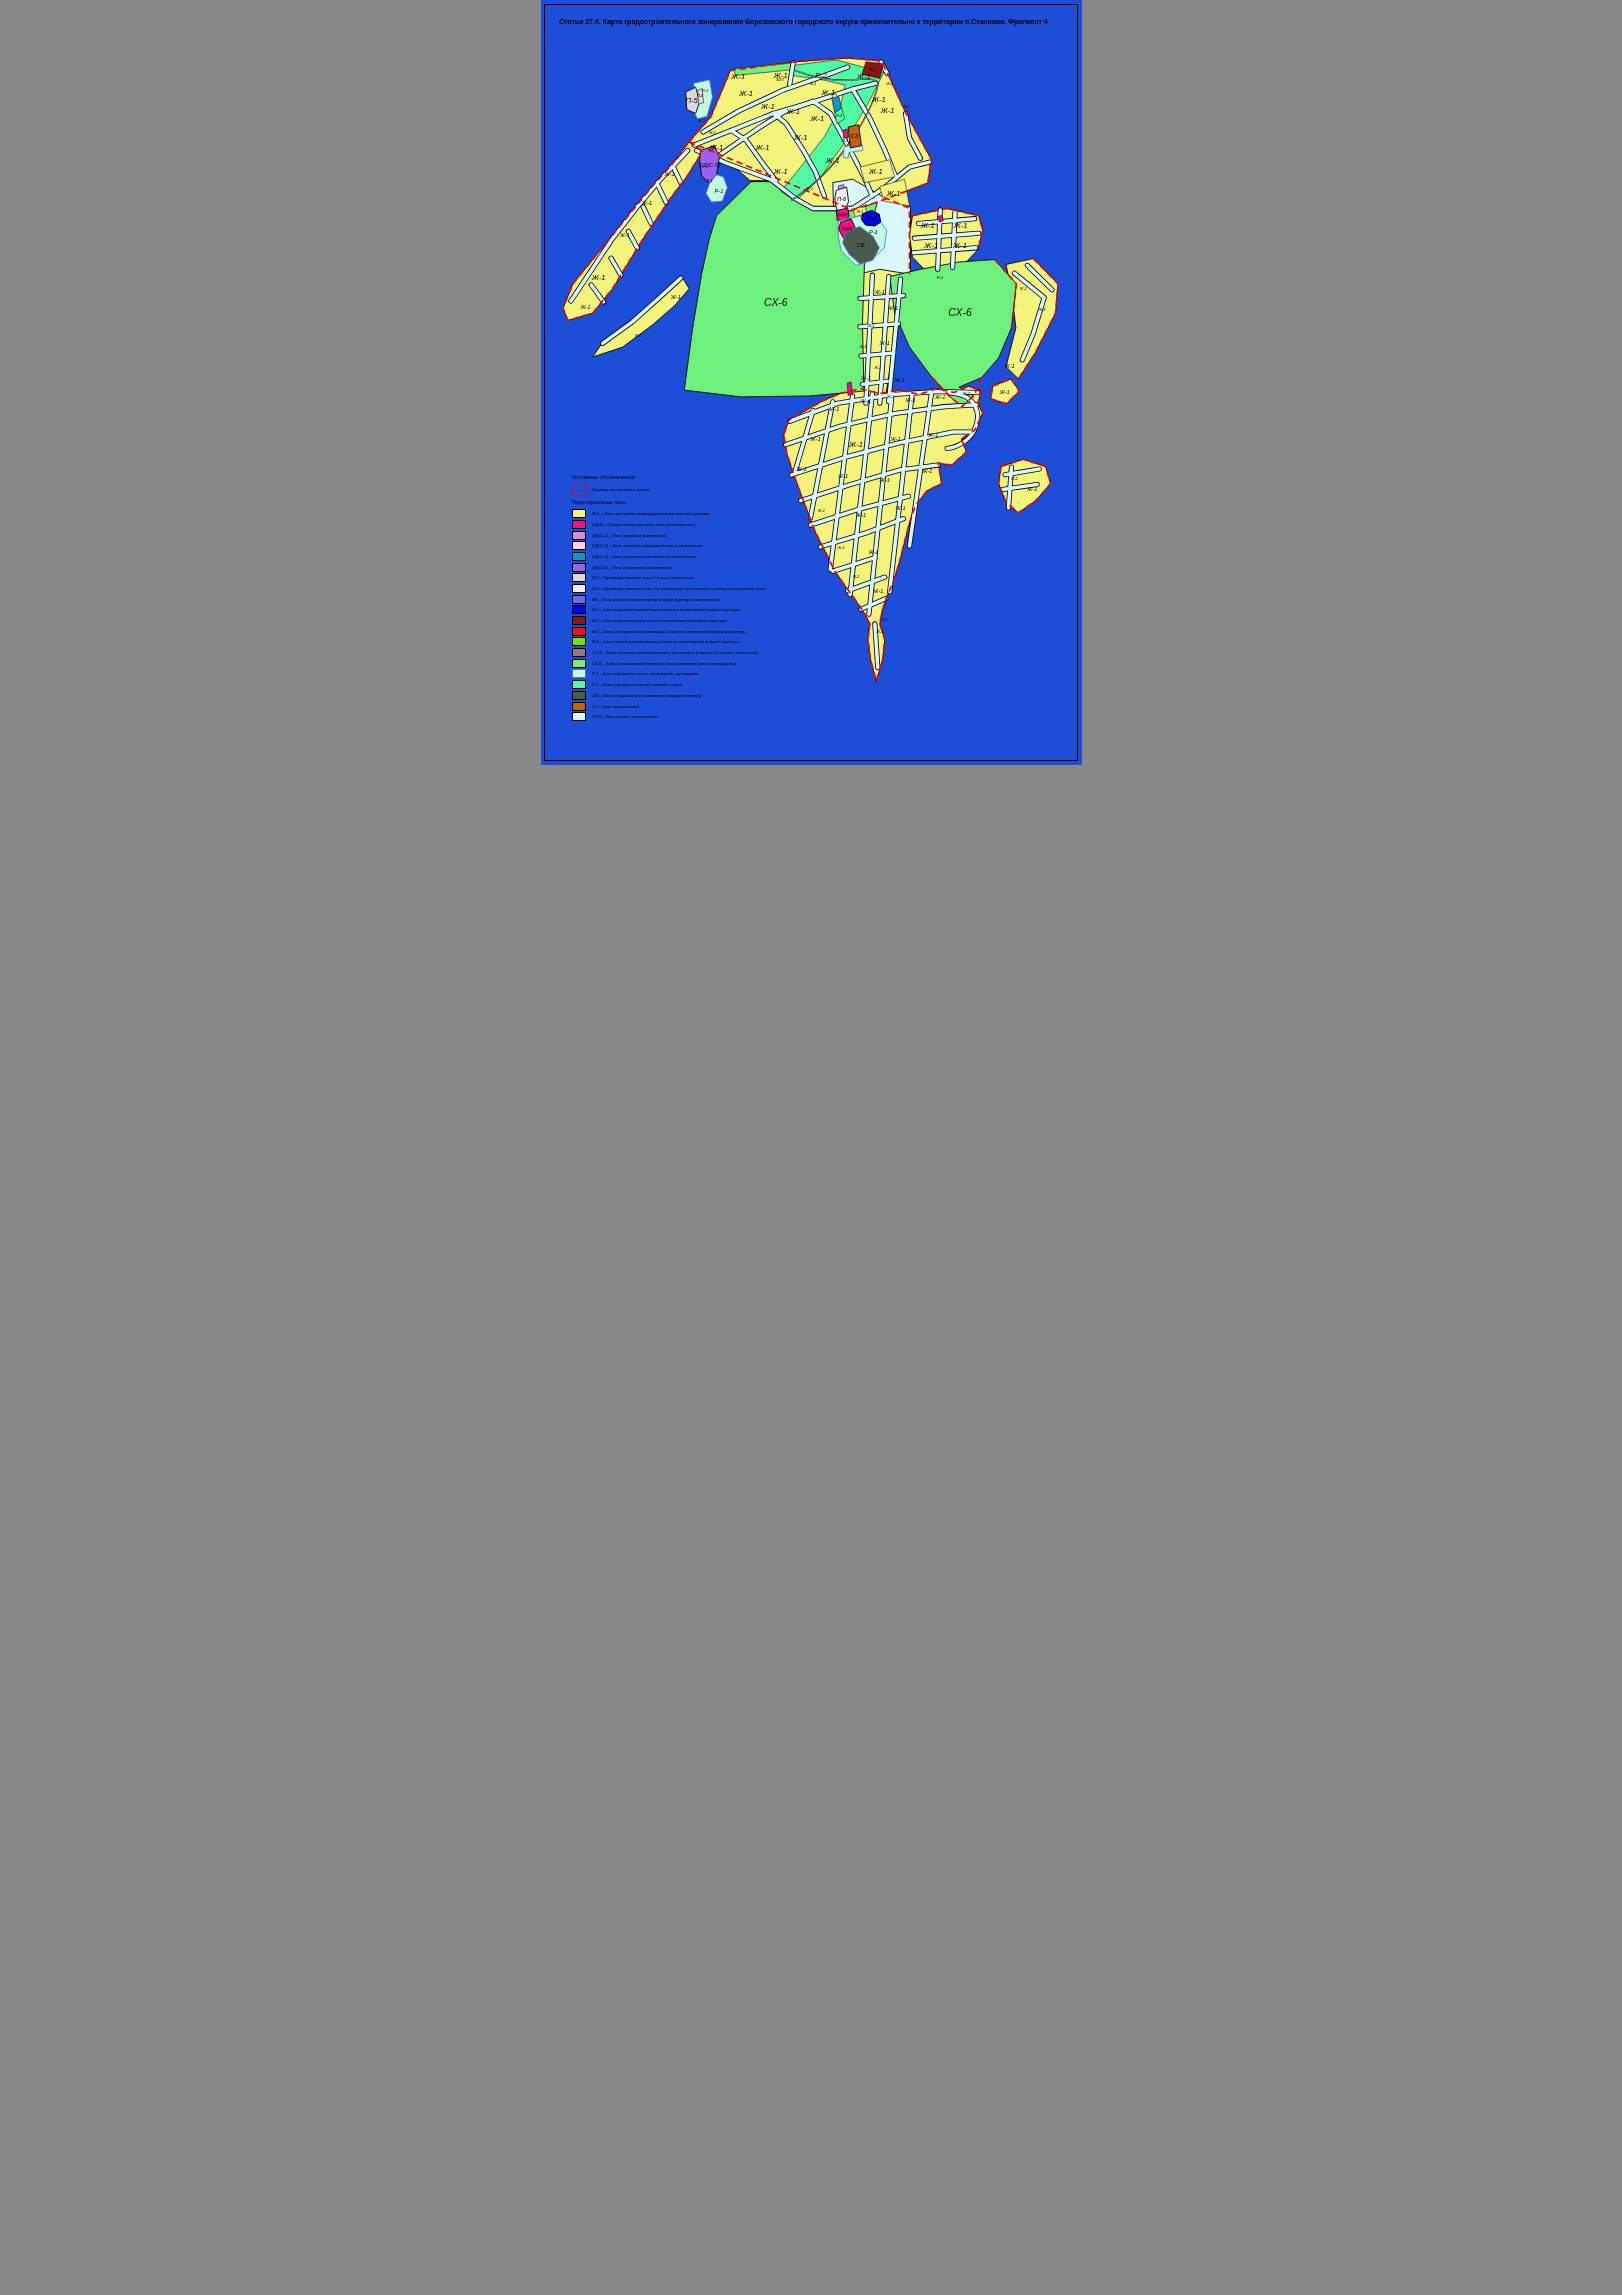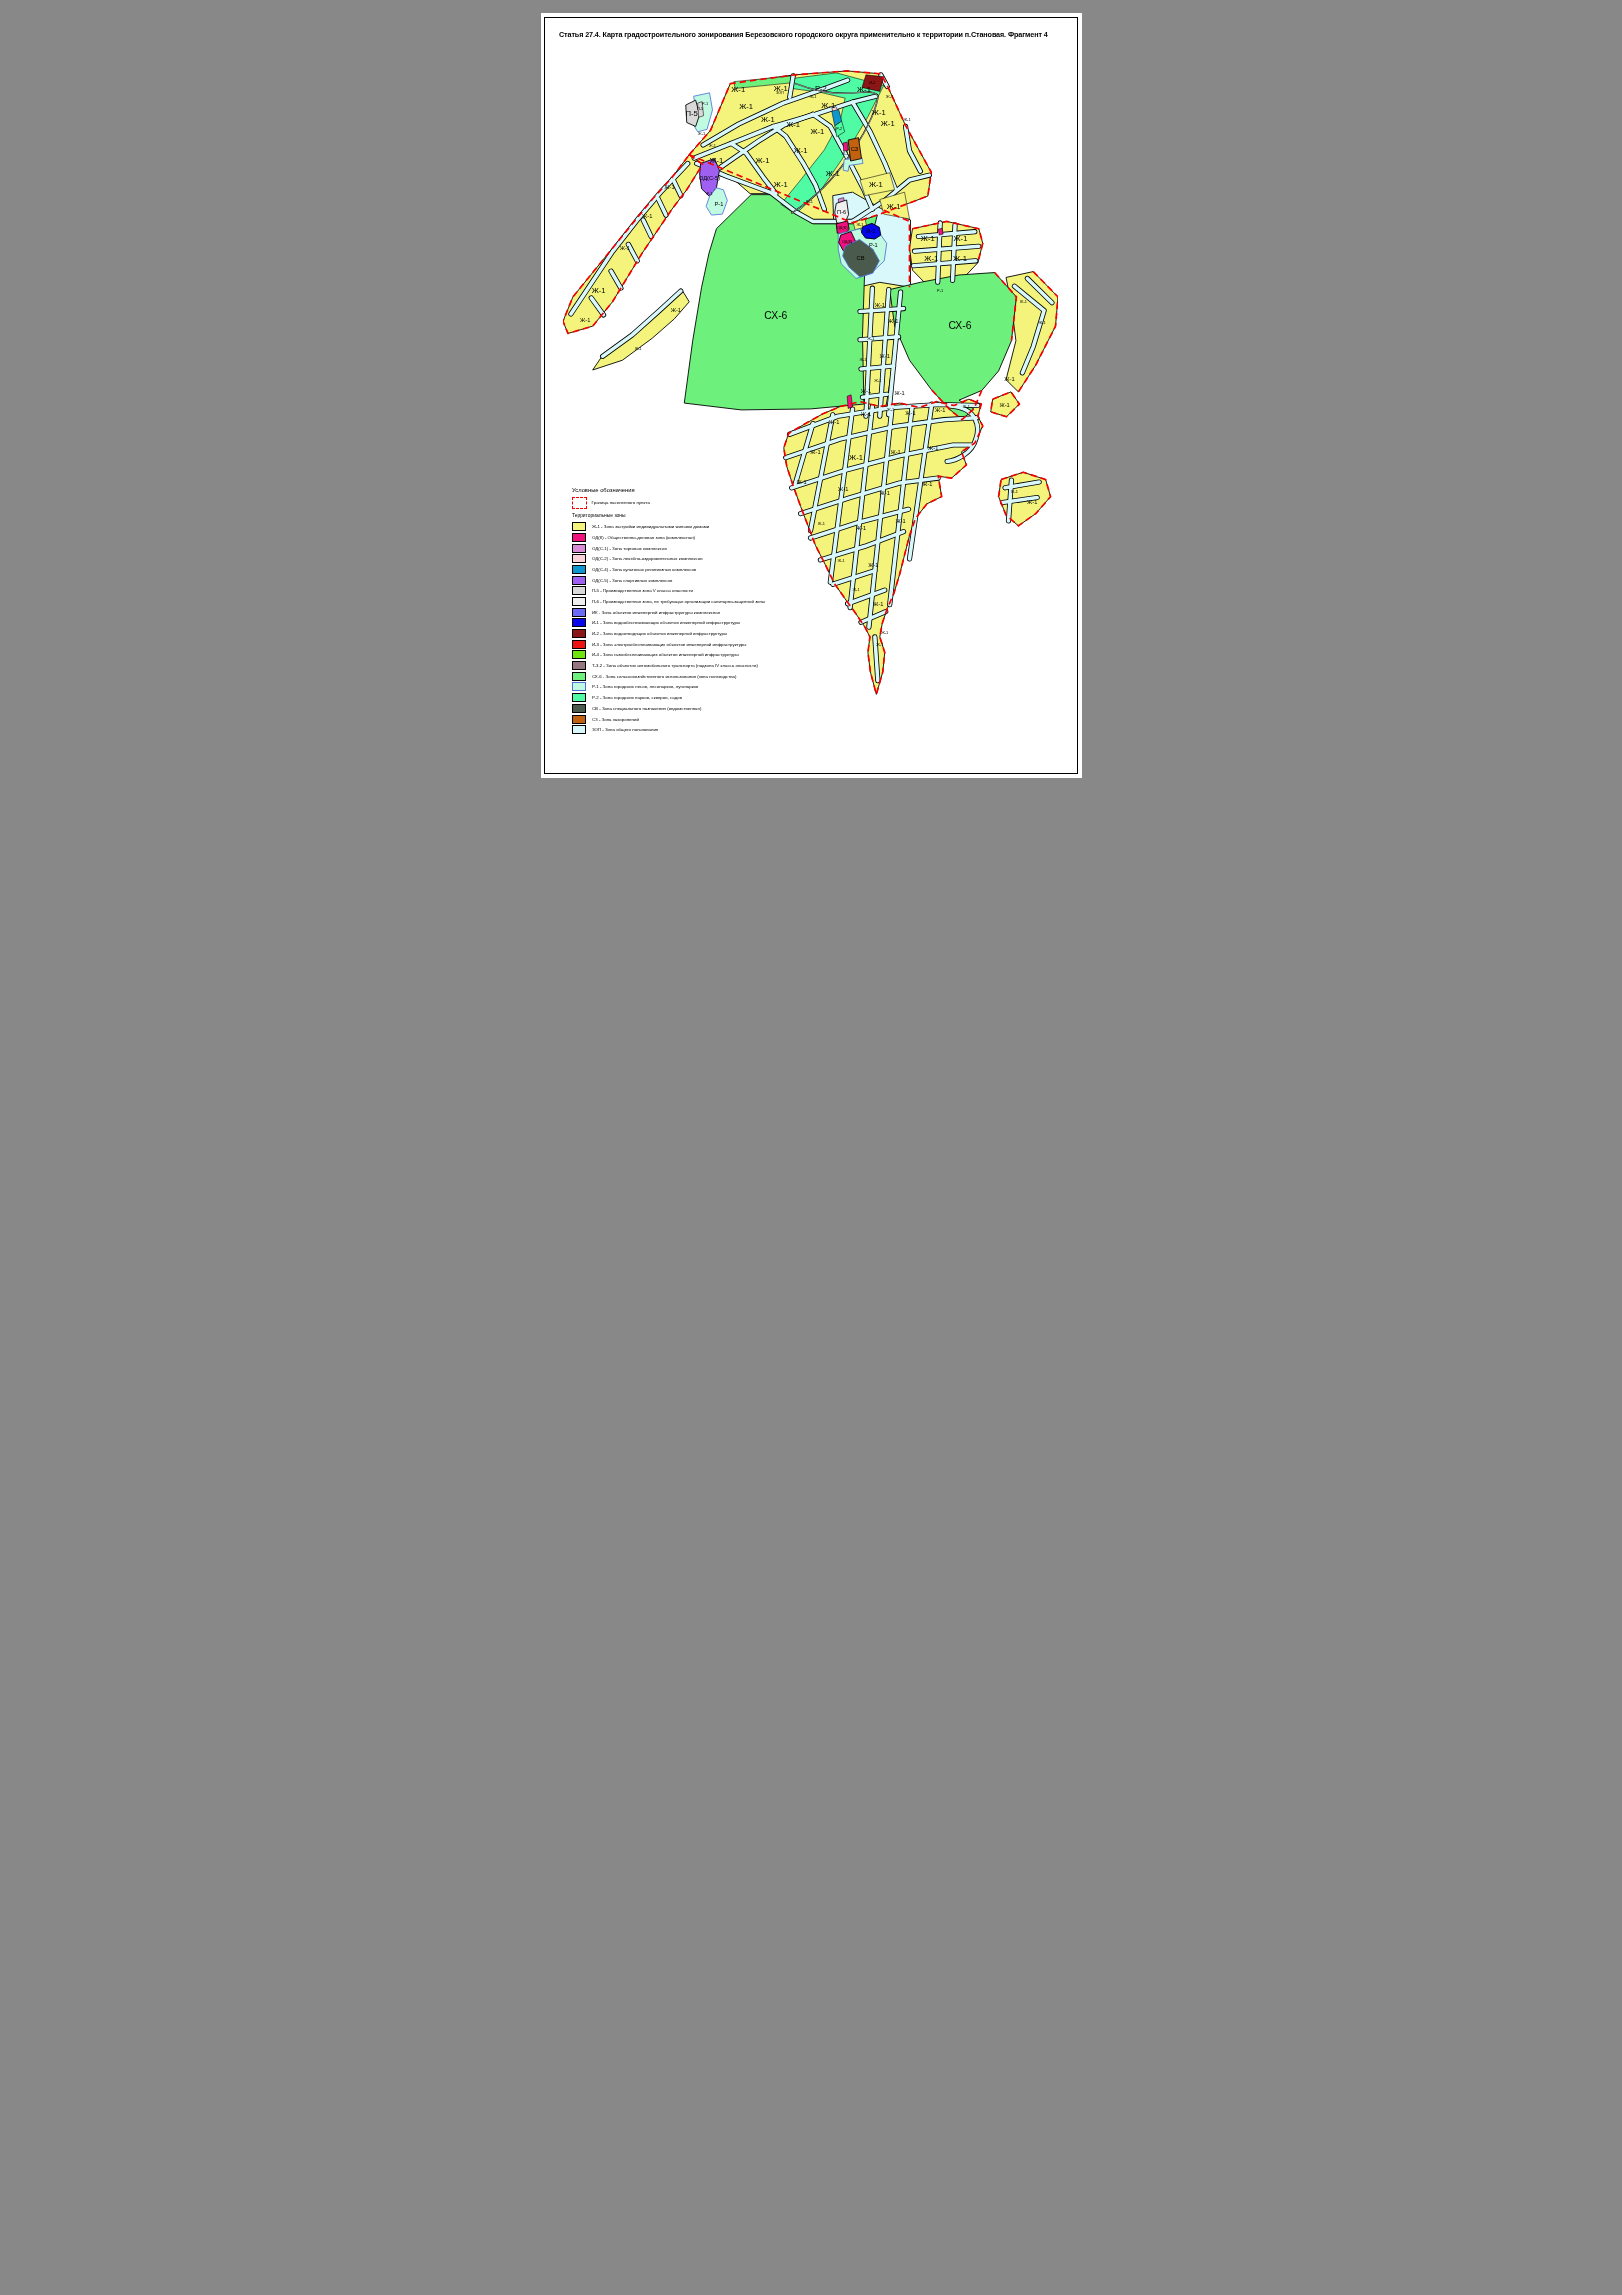--- a/index.html
+++ b/index.html
@@ -1,21 +1,21 @@
 <!DOCTYPE html>
 <html style="--c-zh1: #F4F47C; --c-odk: #F2127E; --c-ods1: #D98BD8; --c-ods2: #FBD2D8; --c-ods4: #0D97CE; --c-ods5: #9F5FF0; --c-p5: #D9D9D9; --c-p6: #EFEFEF; --c-ik: #6B6BF7; --c-i1: #0505EE; --c-i2: #8C1515; --c-i3: #EE1212; --c-i4: #70E40E; --c-t32: #957782; --c-sh6: #6DF07C; --c-r1: #C0FAE0; --c-r2: #4FFBA3; --c-sv: #4A5A4C; --c-sz: #C2610F; --c-zop: #D9F8FB; --c-border: #F40000;font-size:7.4px"><head>
 <meta charset="utf-8">
 <style>
   html,body{margin:0;padding:0;background:#888;}
-  .page{position:relative;width:541px;height:765px;background:#ffffff;margin:13px auto;
+  .page{position:relative;width:541px;height:765px;background:#1d4ed8;margin:0 auto;
         font-family:"Liberation Sans",sans-serif;overflow:hidden;}
   .frame{position:absolute;left:3.7px;top:3.7px;right:3.7px;bottom:3.7px;border:0.7px solid #000;}
   .map-title{position:absolute;left:18.5px;top:16.7px;font-size:7.2px;font-weight:bold;
              letter-spacing:-0.1px;white-space:nowrap;color:#000;}
-  .map-wrap{position:absolute;left:22px;top:55px;width:495px;height:677px;}
+  .map-wrap{position:absolute;left:22px;top:55px;width:495px;height:677px;font-style:italic;}
   svg{display:block;width:100%;height:100%;}
 
   
   .f-zh1{fill:var(--c-zh1);} .f-odk{fill:var(--c-odk);} .f-ods1{fill:var(--c-ods1);}
   .f-ods2{fill:var(--c-ods2);} .f-ods4{fill:var(--c-ods4);} .f-ods5{fill:var(--c-ods5);}
   .f-p5{fill:var(--c-p5);} .f-p6{fill:var(--c-p6);} .f-i1{fill:var(--c-i1);}
   .f-i2{fill:var(--c-i2);} .f-t32{fill:var(--c-t32);} .f-sh6{fill:var(--c-sh6);}
   .f-r1{fill:var(--c-r1);} .f-r2{fill:var(--c-r2);} .f-sv{fill:var(--c-sv);}
   .f-sz{fill:var(--c-sz);} .f-zop{fill:var(--c-zop);}
   .blk{stroke:#000;stroke-width:1.8;stroke-linejoin:round;}

